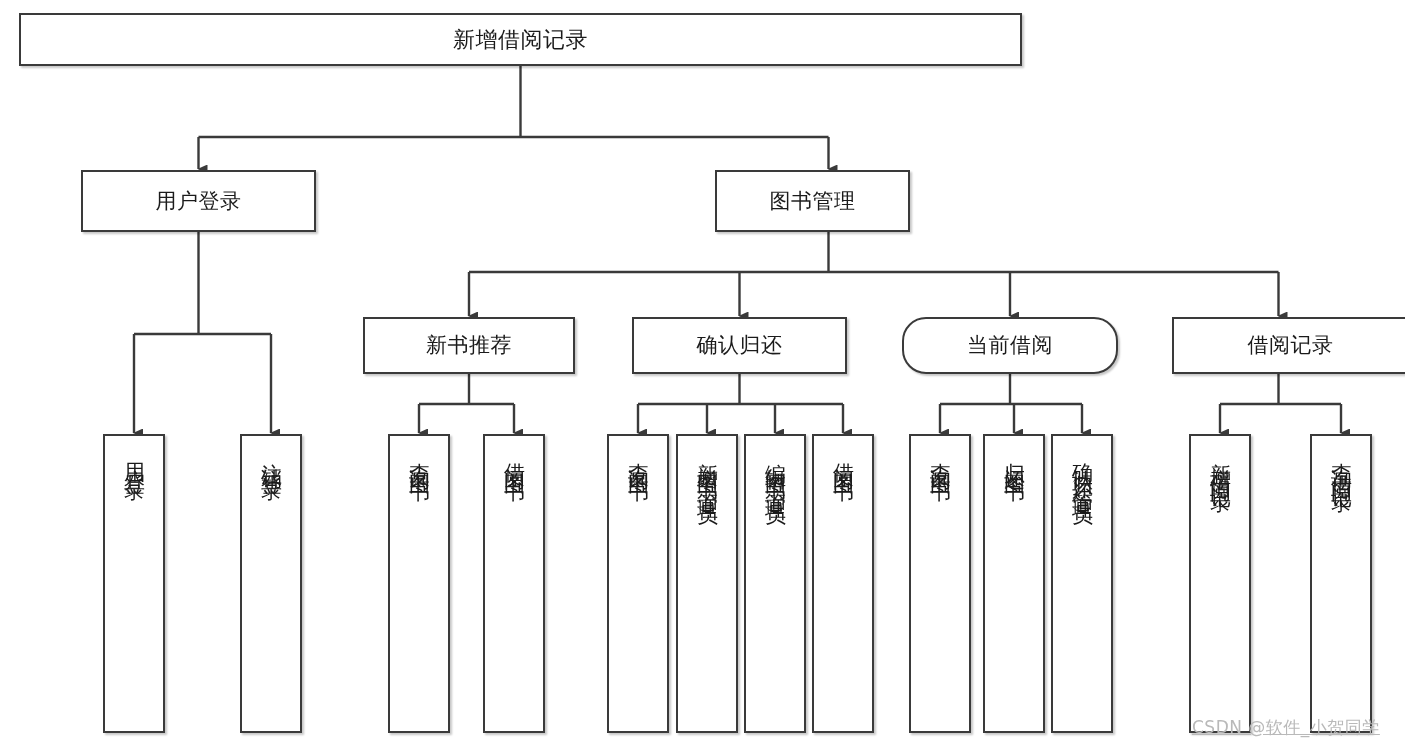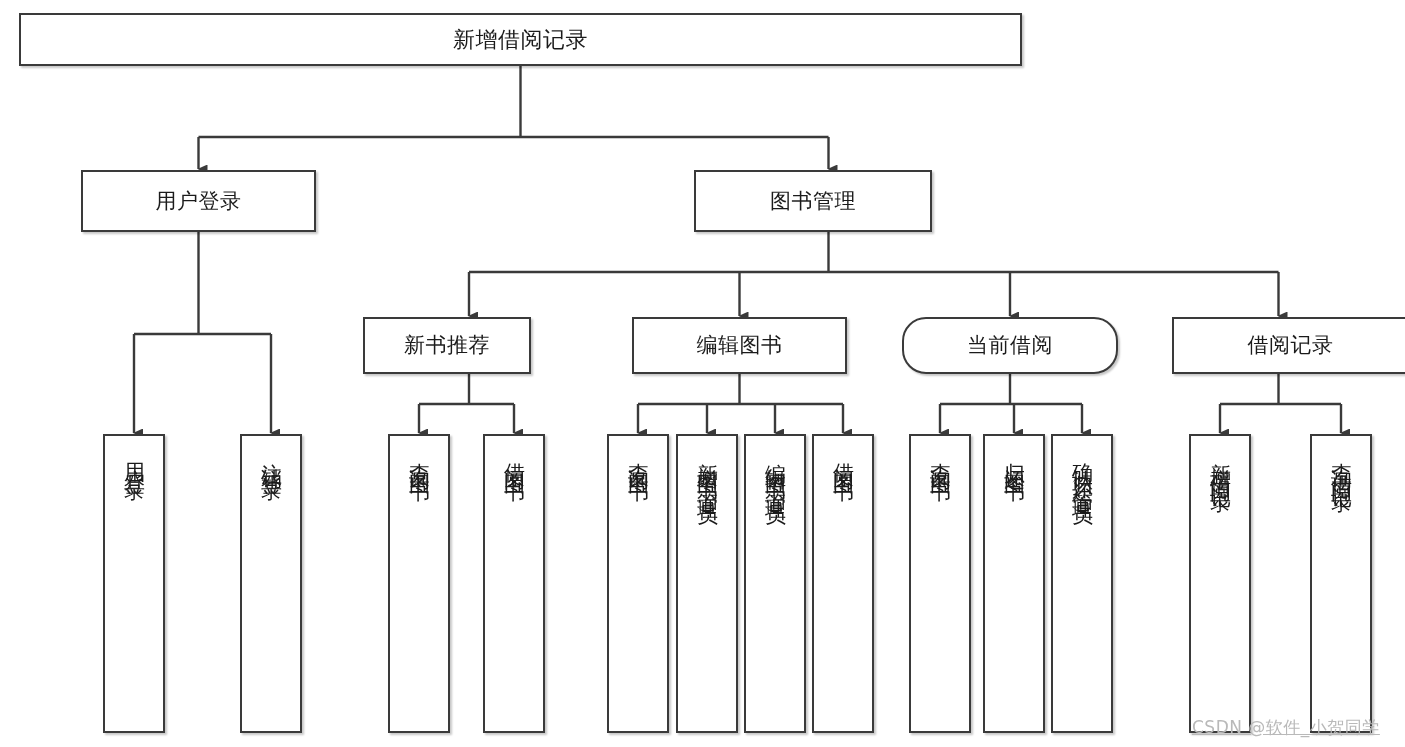--- a/index.html
+++ b/index.html
@@ -121,29 +121,29 @@
       </g>
   </svg>
 
   <div class="node-box root horiz" style="left: 19px; top: 13px; width: 1003px; height: 53px;">
     <span class="node-label">新增借阅记录</span>
   </div>
 
   <div class="node-box horiz" style="left: 81px; top: 170px; width: 235px; height: 62px;">
     <span class="node-label">用户登录</span>
   </div>
-  <div class="node-box horiz" style="left: 694px; top: 170px; width: 238px; height: 62px;">
+  <div class="node-box horiz" style="left: 715px; top: 170px; width: 195px; height: 62px;">
     <span class="node-label">图书管理</span>
   </div>
 
-  <div class="node-box horiz" style="left: 363px; top: 317px; width: 168px; height: 57px;">
+  <div class="node-box horiz" style="left: 363px; top: 317px; width: 212px; height: 57px;">
     <span class="node-label">新书推荐</span>
   </div>
   <div class="node-box horiz" style="left: 632px; top: 317px; width: 215px; height: 57px;">
-    <span class="node-label">编辑图书</span>
+    <span class="node-label">确认归还</span>
   </div>
   <div class="node-box horiz" style="left: 902px; top: 317px; width: 216px; height: 57px; border-radius: 24px;">
     <span class="node-label">当前借阅</span>
   </div>
   <div class="node-box horiz" style="left: 1172px; top: 317px; width: 237px; height: 57px;">
     <span class="node-label">借阅记录</span>
   </div>
 
   <div class="node-box vert" style="left: 103px; top: 434px; width: 62px; height: 299px;">
     <span class="node-label">用户登录</span>

